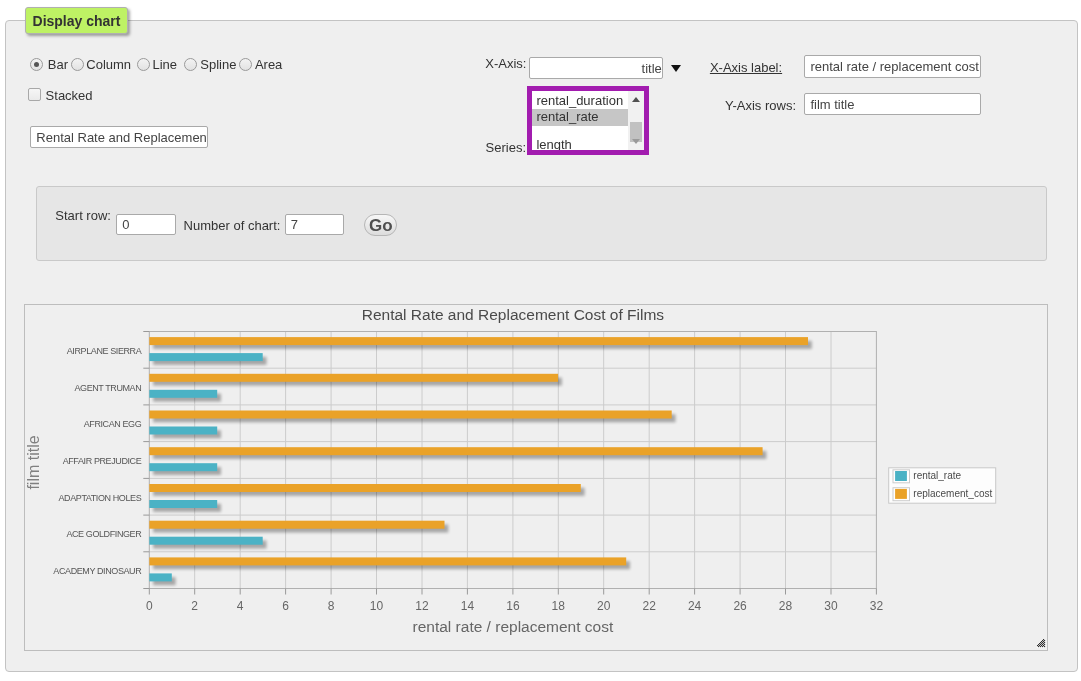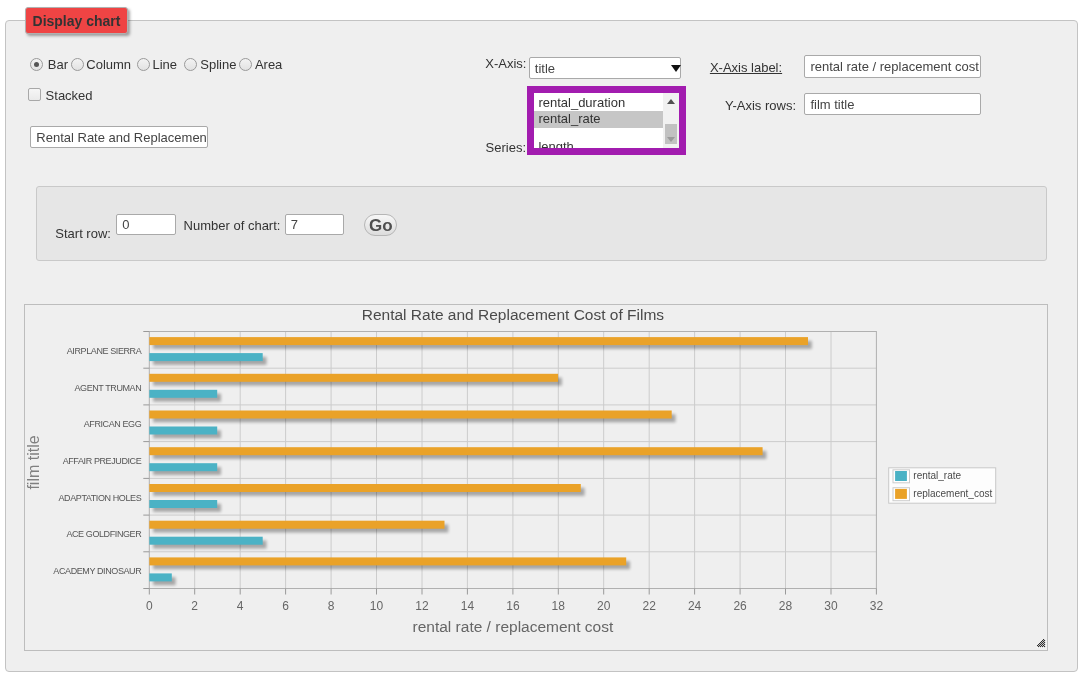--- a/index.html
+++ b/index.html
@@ -6,21 +6,21 @@
 .abs { position:absolute; }
 .lbl { position:absolute; font-size:13px; color:#333; white-space:nowrap; }
 .inp { position:absolute; background:#fff; border:1px solid #a9a9a9; border-radius:2px; font-size:13px; color:#444; white-space:nowrap; overflow:hidden; }
 .inp span { display:block; padding:3px 0 0 5px; }
 </style></head>
 <body>
 <div id="stage">
 
 <div class="abs" style="left:4.5px; top:19.5px; width:1073px; height:652.5px; background:#efefef; border:1px solid #c3c3c3; border-radius:4px;"></div>
 
-<div class="abs" style="left:25px; top:7px; width:103px; height:27px; background:#ef4444; border:1px solid #b0b0b0; border-radius:3px; box-shadow:2px 2px 3px rgba(0,0,0,0.35);">
+<div class="abs" style="left:25px; top:7px; width:103px; height:27px; background:#bef264; border:1px solid #b0b0b0; border-radius:3px; box-shadow:2px 2px 3px rgba(0,0,0,0.35);">
   <div style="font-weight:bold; font-size:14px; color:#333; text-align:center; padding-top:5px;">Display chart</div>
 </div>
 
 <div class="abs" style="left:30.4px; top:57.6px; width:13px; height:13px; border:1px solid #9a9a9a; border-radius:50%; background:linear-gradient(#f3f3f3,#e2e2e2);">
       <div style="position:absolute;left:3px;top:3px;width:5px;height:5px;border-radius:50%;background:#555;"></div>
     </div>
 <div class="lbl" style="left:47.8px; top:57px;">Bar</div>
 <div class="abs" style="left:70.6px; top:57.6px; width:13px; height:13px; border:1px solid #9a9a9a; border-radius:50%; background:linear-gradient(#f3f3f3,#e2e2e2);"></div>
 <div class="lbl" style="left:86.3px; top:57px;">Column</div>
 <div class="abs" style="left:137px; top:57.6px; width:13px; height:13px; border:1px solid #9a9a9a; border-radius:50%; background:linear-gradient(#f3f3f3,#e2e2e2);"></div>
@@ -31,26 +31,26 @@
 <div class="lbl" style="left:254.9px; top:57px;">Area</div>
 
 <div class="abs" style="left:28.4px; top:88px; width:13px; height:13px; border:1px solid #a8a8a8; border-radius:2px; background:linear-gradient(#f6f6f6,#eaeaea);"></div>
 <div class="lbl" style="left:45.6px; top:88px;">Stacked</div>
 
 <div class="inp" style="left:30.3px; top:125.8px; width:177.5px; height:22px;">
       <span>Rental Rate and Replacement Cost of Films</span>
     </div>
 
 <div class="lbl" style="left:485.3px; top:56px; width:41.2px; text-align:right;">X-Axis:</div>
-<div class="inp" style="left:528.8px; top:57.1px; width:152px; height:22.4px; border-radius:2px;">
+<div class="inp" style="left:528.8px; top:57.1px; width:134px; height:22.4px; border-radius:2px;text-align:right;">
       <span>title</span>
     </div>
 <div class="abs" style="left:670.5px; top:64.5px; width:0; height:0; border-left:5px solid transparent; border-right:5px solid transparent; border-top:7px solid #111;"></div>
 
-<div class="abs" style="left:527.4px; top:85.6px; width:159px; height:69.3px; background:#fff; border:7px solid #a21caf; overflow:hidden;">
+<div class="abs" style="left:527.4px; top:85.6px; width:122px; height:69.3px; background:#fff; border:5px solid #a21caf; overflow:hidden;">
   <div style="position:absolute; left:0; top:2px; right:16px; bottom:0; overflow:hidden;">
     <div style="height:16.8px; padding-left:4px; line-height:16.8px;">rental_duration</div>
     <div style="height:16.8px; padding-left:4px; line-height:16.8px; background:#c6c6c6;">rental_rate</div>
     <div style="height:16.8px; padding-left:4px; line-height:16.8px;margin-top:11px;">length</div>
     <div style="height:16.9px; padding-left:4px; line-height:16.9px; background:#c6c6c6;">replacement_cost</div>
   </div>
 
   <div style="position:absolute; right:0; top:0; width:16px; bottom:0; background:#f1f1f1;">
     <div style="position:absolute; left:4px; top:6px; width:0; height:0; border-left:4px solid transparent; border-right:4px solid transparent; border-bottom:5px solid #505050;"></div>
     <div style="position:absolute; left:2px; top:31px; width:12px; height:20px; background:#c1c1c1;"></div>
@@ -62,21 +62,21 @@
 <div class="lbl" style="left:696px; top:60px; width:100px; text-align:center;text-decoration:underline;">X-Axis label:</div>
 <div class="inp" style="left:804.4px; top:55.2px; width:177px; height:22.5px;">
       <span>rental rate / replacement cost</span>
     </div>
 <div class="lbl" style="left:696px; top:98px; width:100px; text-align:right;">Y-Axis rows:</div>
 <div class="inp" style="left:804.4px; top:93.3px; width:177px; height:22px;">
       <span>film title</span>
     </div>
 
 <div class="abs" style="left:35.8px; top:185.8px; width:1011.2px; height:75.7px; background:#e6e6e6; border:1px solid #c9c9c9; border-radius:3px;"></div>
-<div class="lbl" style="left:55.3px; top:226px;">Start row:</div>
+<div class="lbl" style="left:55.3px; top:208px;">Start row:</div>
 <div class="inp" style="left:116.3px; top:214.2px; width:59.5px; height:20.5px;">
       <span style="padding-top:2px;">0</span>
     </div>
 <div class="lbl" style="left:183.6px; top:218px;">Number of chart:</div>
 <div class="inp" style="left:284.7px; top:214.2px; width:59.5px; height:20.5px;">
       <span style="padding-top:2px;">7</span>
     </div>
 <div class="abs" style="left:364.4px; top:214px; width:33px; height:22px; border:1px solid #b6b6b6; border-radius:11px; background:linear-gradient(#f7f7f7,#dcdcdc); text-align:center; font-weight:bold; color:#4f4f4f; font-size:17px; line-height:21px;">Go</div>
 
 <div class="abs" style="left:24.2px; top:304px; width:1024.3px; height:347.4px; background:#efefef; border:1px solid #bdbdbd;">

